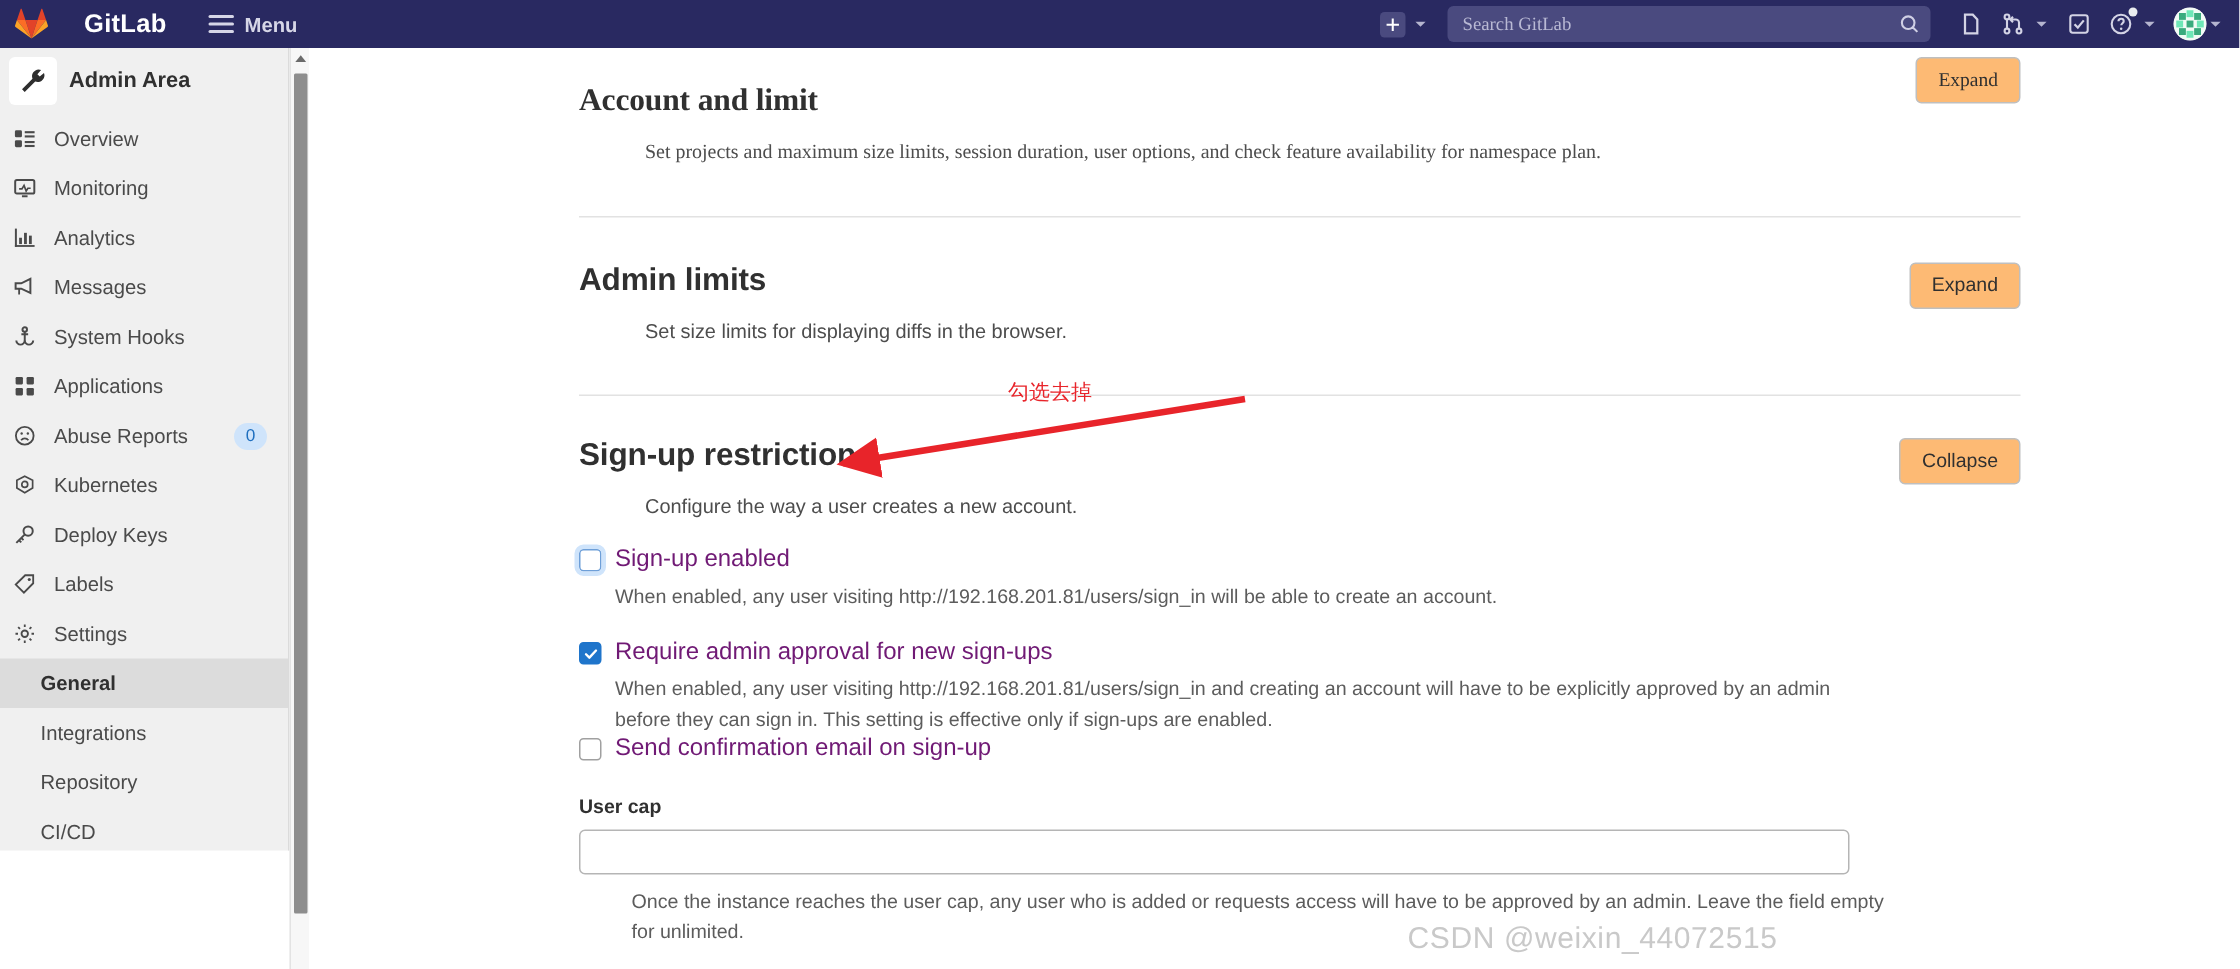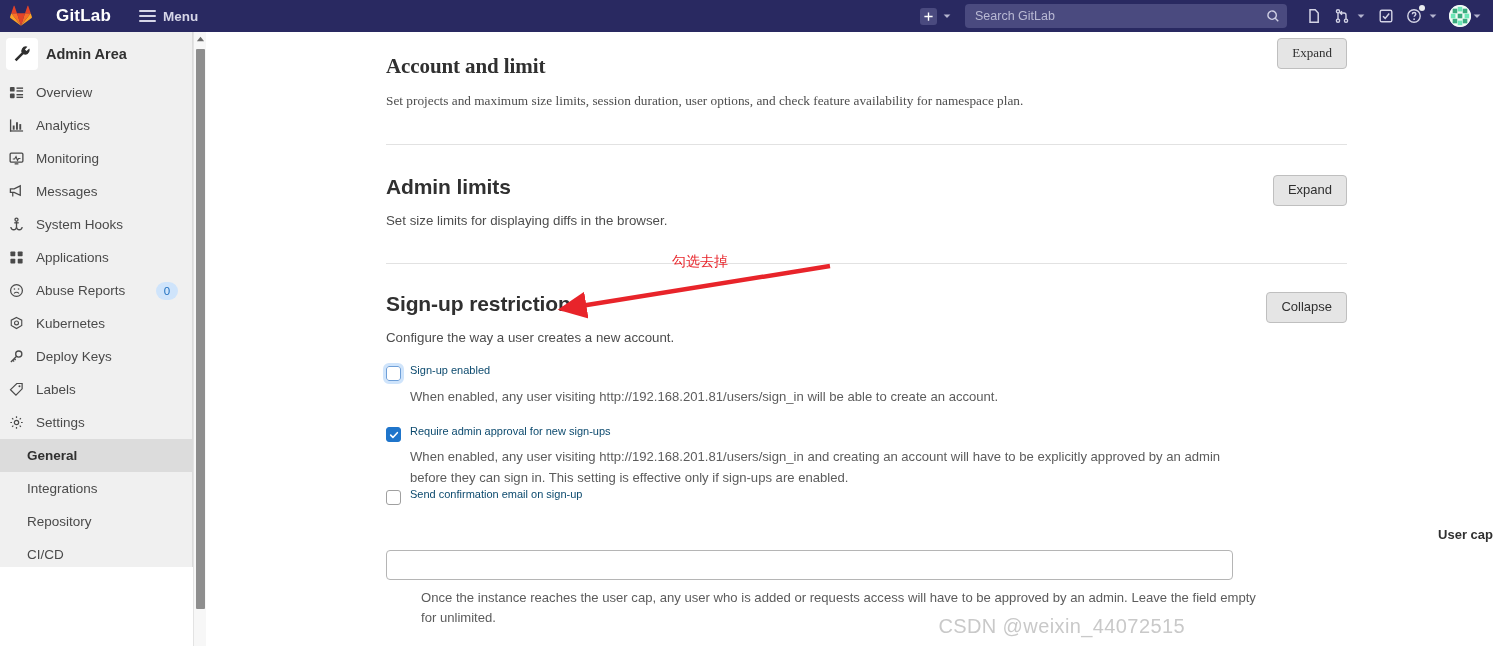--- a/index.html
+++ b/index.html
@@ -37,21 +37,21 @@
   .plus-box {
     width: 17px; height: 17px; border-radius: 3px; background: #4a4a7f;
     display: flex; align-items: center; justify-content: center; color: #fff;
   }
   .search-wrap {
     position: relative; width: 322px; height: 24px; margin: 0 12px 0 6px;
     background: #4a4a7f; border-radius: 4px; display: flex; align-items: center;
   }
   .search-wrap input {
     background: transparent; border: 0; outline: none; color: #fff;
-    font-size: 12.5px; font-family: Liberation Sans, sans-serif; padding: 0 26px 0 10px; width: 100%;
+    font-size: 12.5px; font-family: Liberation Serif, serif; padding: 0 26px 0 10px; width: 100%;
     height: 28px;
   }
   .search-wrap input::placeholder { color: #b9b9d4; }
   .search-ico { position: absolute; right: 7px; top: 5px; color: #cfcfe4; }
   .help-wrap { position: relative; }
   .help-dot {
     position: absolute; top: 2px; right: 2px; width: 6px; height: 6px;
     border-radius: 50%; background: #e9ecef;
   }
   .avatar {
@@ -113,46 +113,46 @@
     background: #fff; overflow: hidden;
   }
   .content { position: relative; padding: 0 0 0 179px; }
 
   .section { position: relative; }
   .sec-head { display: flex; align-items: flex-start; }
   .sec-title {
     font-size: 21px; font-weight: 600; color: #303030;
     letter-spacing: -.1px;
   }
-  .sec-desc { font-size: 13.3px; color: #4d4d4d; margin-top: 14px; }
+  .sec-desc { font-size: 13.3px; color: #4d4d4d; margin-top: 14px; margin-left: 44px; }
   .toggle-btn {
     position: absolute; right: 146px; top: 0;
-    border: 1px solid #bfbfbf; background: #e5e5e5; border-radius: 4px;
+    border: 1px solid #bfbfbf; background: #fdba74; border-radius: 4px;
     font-size: 13px; color: #303030; font-family: inherit;
     padding: 6px 14px; cursor: pointer; line-height: 1.3;
   }
   .divider {
     border-top: 1px solid #e2e2e2; margin-right: 146px;
   }
 
   .checkrow { display: flex; align-items: flex-start; }
   .cb {
     width: 15px; height: 15px; border: 1px solid #a0a0a0; border-radius: 3px;
     background: #fff; flex: 0 0 15px; margin-top: 2px;
   }
   .cb.checked { background: #1f75cb; border-color: #1f75cb;
     display: flex; align-items: center; justify-content: center; }
   .cb.focus {
     outline: 3px solid #cfe4fb; outline-offset: 0px;
     border-color: #6e9fd8;
   }
-  .cb-label { font-size: 11px; color: #0c4a6e; margin-left: 9px; }
+  .cb-label { font-size: 16px; color: #701a75; margin-left: 9px; }
   .help-text { font-size: 13.1px; color: #5c5c5c; line-height: 1.55; margin-left: 35px; }
 
-  .field-label { font-size: 13px; font-weight: 600; color: #303030; text-align: right; }
+  .field-label { font-size: 13px; font-weight: 600; color: #303030; }
   .text-input {
     width: 847px; height: 30px; border: 1px solid #b5b5b5; border-radius: 4px;
     background: #fff; font-size: 13px; color: #303030; padding: 0 10px;
     font-family: inherit; outline: none;
   }
 
   
   .anno { position: absolute; top: 0; left: 0; width: 1193px; height: 646px;
     pointer-events: none; z-index: 30; }
   .anno-text {
@@ -304,41 +304,41 @@
               <rect x="8" y="12.4" width="7" height="1.5"></rect>
             </g>
           </svg>
       </span>
       <span class="lbl">Overview</span>
     </div>
 
     <div class="nav-item">
       <span class="ic">
         <svg width="15" height="15" viewBox="0 0 16 16">
+            <rect x="1.2" y="2.2" width="13.6" height="9.6" rx="1.2" fill="none" stroke="currentColor" stroke-width="1.4"></rect>
+            <path d="M4 8.5h2l1.5-2.5 1.5 4 1.2-2h2" fill="none" stroke="currentColor" stroke-width="1.2"></path>
+            <rect x="6" y="13" width="4" height="1.4" fill="currentColor"></rect>
+          </svg>
+      </span>
+      <span class="lbl">Monitoring</span>
+    </div>
+
+    <div class="nav-item">
+      <span class="ic">
+        <svg width="15" height="15" viewBox="0 0 16 16">
             <g fill="currentColor">
               <rect x="1" y="1.5" width="1.4" height="13"></rect>
               <rect x="1" y="13.2" width="14" height="1.3"></rect>
               <rect x="4" y="8" width="2" height="4.5"></rect>
               <rect x="7.5" y="4.5" width="2" height="8"></rect>
               <rect x="11" y="6.5" width="2" height="6"></rect>
             </g>
           </svg>
       </span>
       <span class="lbl">Analytics</span>
-    </div>
-
-    <div class="nav-item">
-      <span class="ic">
-        <svg width="15" height="15" viewBox="0 0 16 16">
-            <rect x="1.2" y="2.2" width="13.6" height="9.6" rx="1.2" fill="none" stroke="currentColor" stroke-width="1.4"></rect>
-            <path d="M4 8.5h2l1.5-2.5 1.5 4 1.2-2h2" fill="none" stroke="currentColor" stroke-width="1.2"></path>
-            <rect x="6" y="13" width="4" height="1.4" fill="currentColor"></rect>
-          </svg>
-      </span>
-      <span class="lbl">Monitoring</span>
     </div>
 
     <div class="nav-item">
       <span class="ic">
         <svg width="15" height="15" viewBox="0 0 16 16">
             <path fill="none" stroke="currentColor" stroke-width="1.4" d="M1.5 5.2h4L12 2v10L5.5 9h-4z"></path>
             <path fill="none" stroke="currentColor" stroke-width="1.3" d="M4 9.2v4"></path>
           </svg>
       </span>
       <span class="lbl">Messages</span>

